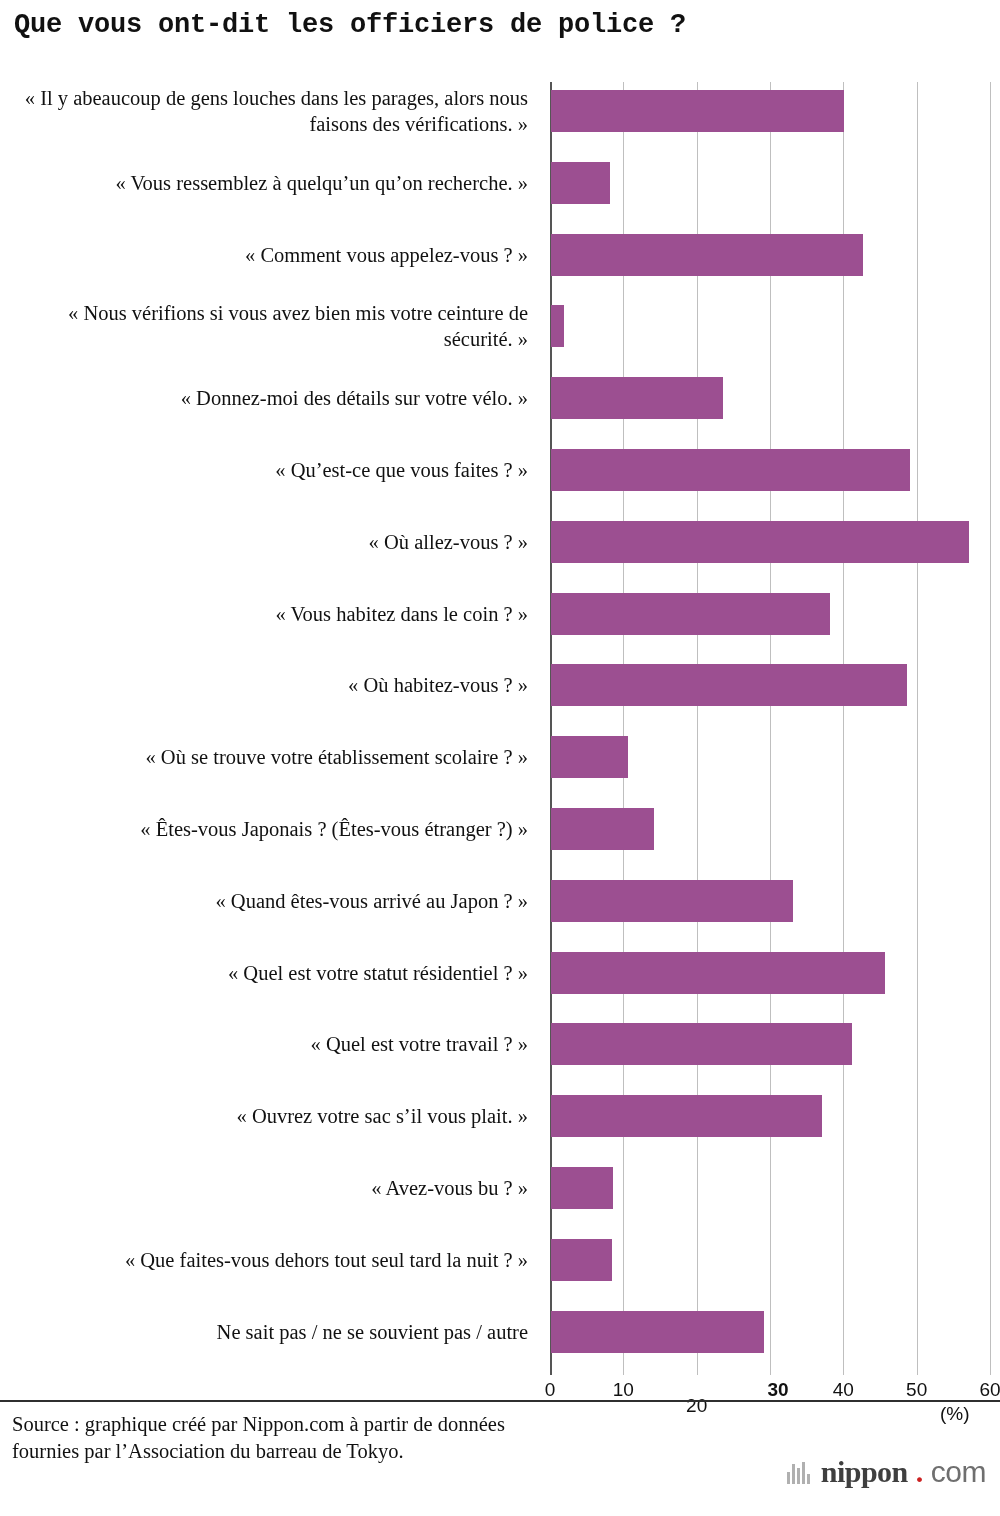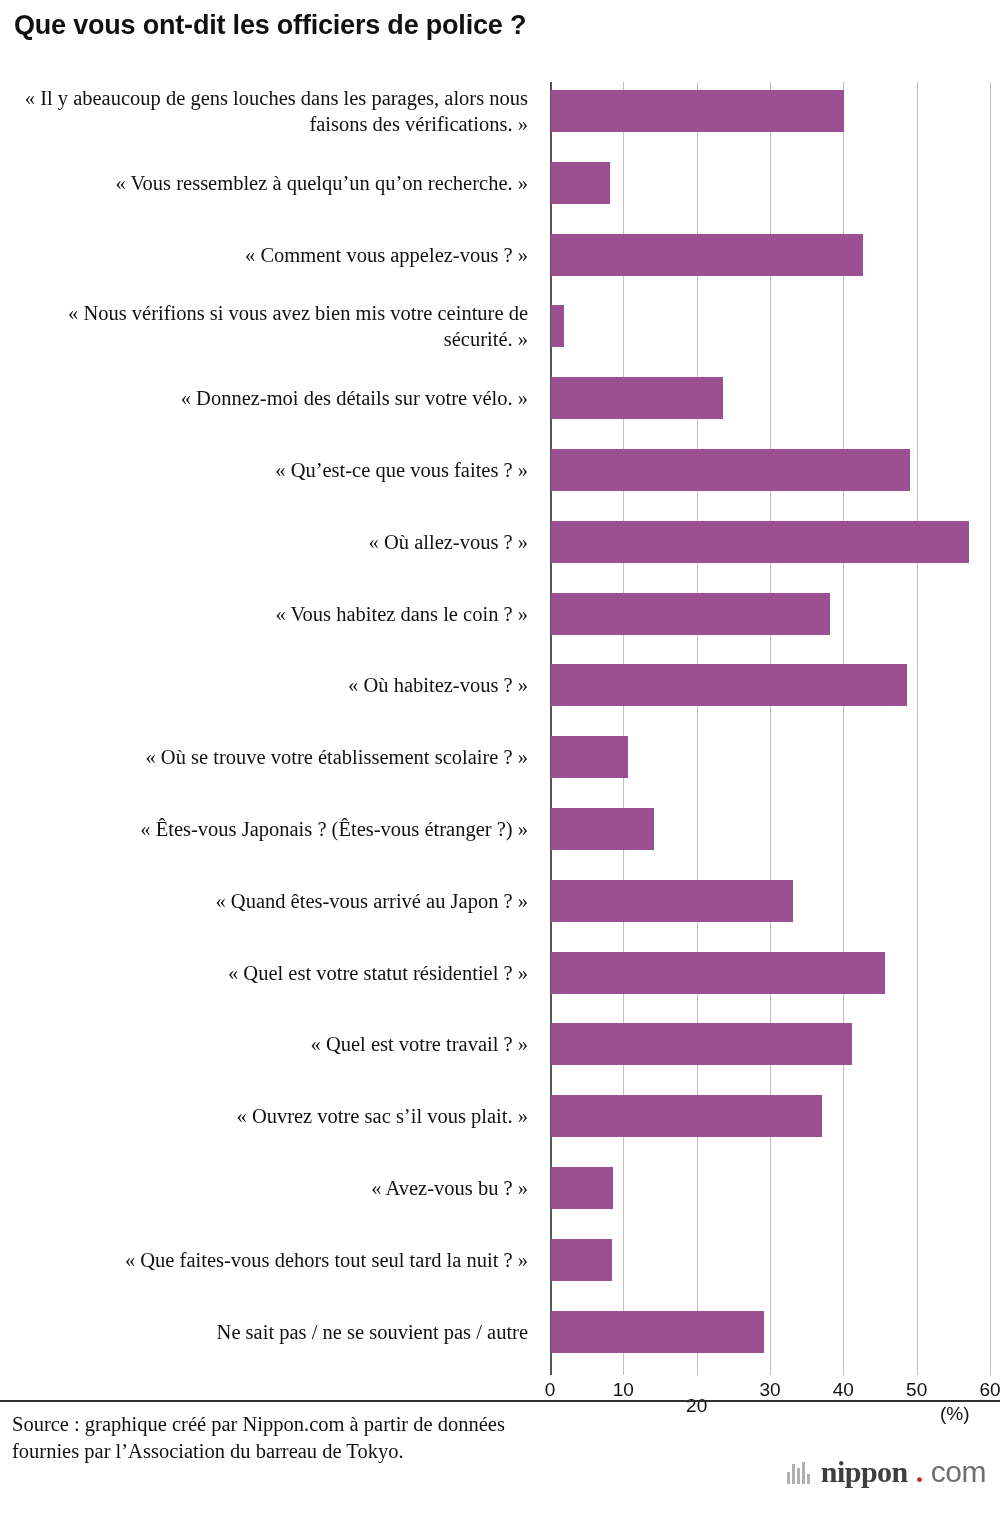--- a/index.html
+++ b/index.html
@@ -18,21 +18,21 @@
   #page {
     position: relative;
     width: 1000px;
     height: 1516px;
   }
   
   .title {
     position: absolute;
     left: 14px;
     top: 10px;
-    font-family: Liberation Sans, sans-serif;
+    font-family: Liberation Mono, monospace;
     font-weight: bold;
     font-size: 27px;
     letter-spacing: -0.2px;
     color: #111111;
   }
   
   .chart {
     position: absolute;
     left: 0px;
     top: 70px;
@@ -216,21 +216,21 @@
         <div class="row-label" style="top: 949.4px; width: 530px;">« Quel est votre travail ? »</div>
         <div class="row-label" style="top: 1021.2px; width: 530px;">« Ouvrez votre sac s’il vous plait. »</div>
         <div class="row-label" style="top: 1093px; width: 530px;">« Avez-vous bu ? »</div>
         <div class="row-label" style="top: 1164.8px; width: 530px;">« Que faites-vous dehors tout seul tard la nuit ? »</div>
         <div class="row-label" style="top: 1236.6px; width: 530px;">Ne sait pas / ne se souvient pas / autre</div>
       </div>
     <div class="xaxis" id="xaxis">
         <div class="tick-label" style="left: 0px;">0</div>
         <div class="tick-label" style="left: 73.3333px;">10</div>
         <div class="tick-label" style="left: 146.667px; margin-top: 16px;">20</div>
-        <div class="tick-label" style="left: 220px;">30</div>
+        <div class="tick-label" style="left: 228px; font-weight: bold;">30</div>
         <div class="tick-label" style="left: 293.333px;">40</div>
         <div class="tick-label" style="left: 366.667px;">50</div>
         <div class="tick-label" style="left: 440px;">60</div>
       </div>
     <div class="unit">(%)</div>
   </div>
 
   <div class="footer-rule"></div>
 
   <div class="notes">

